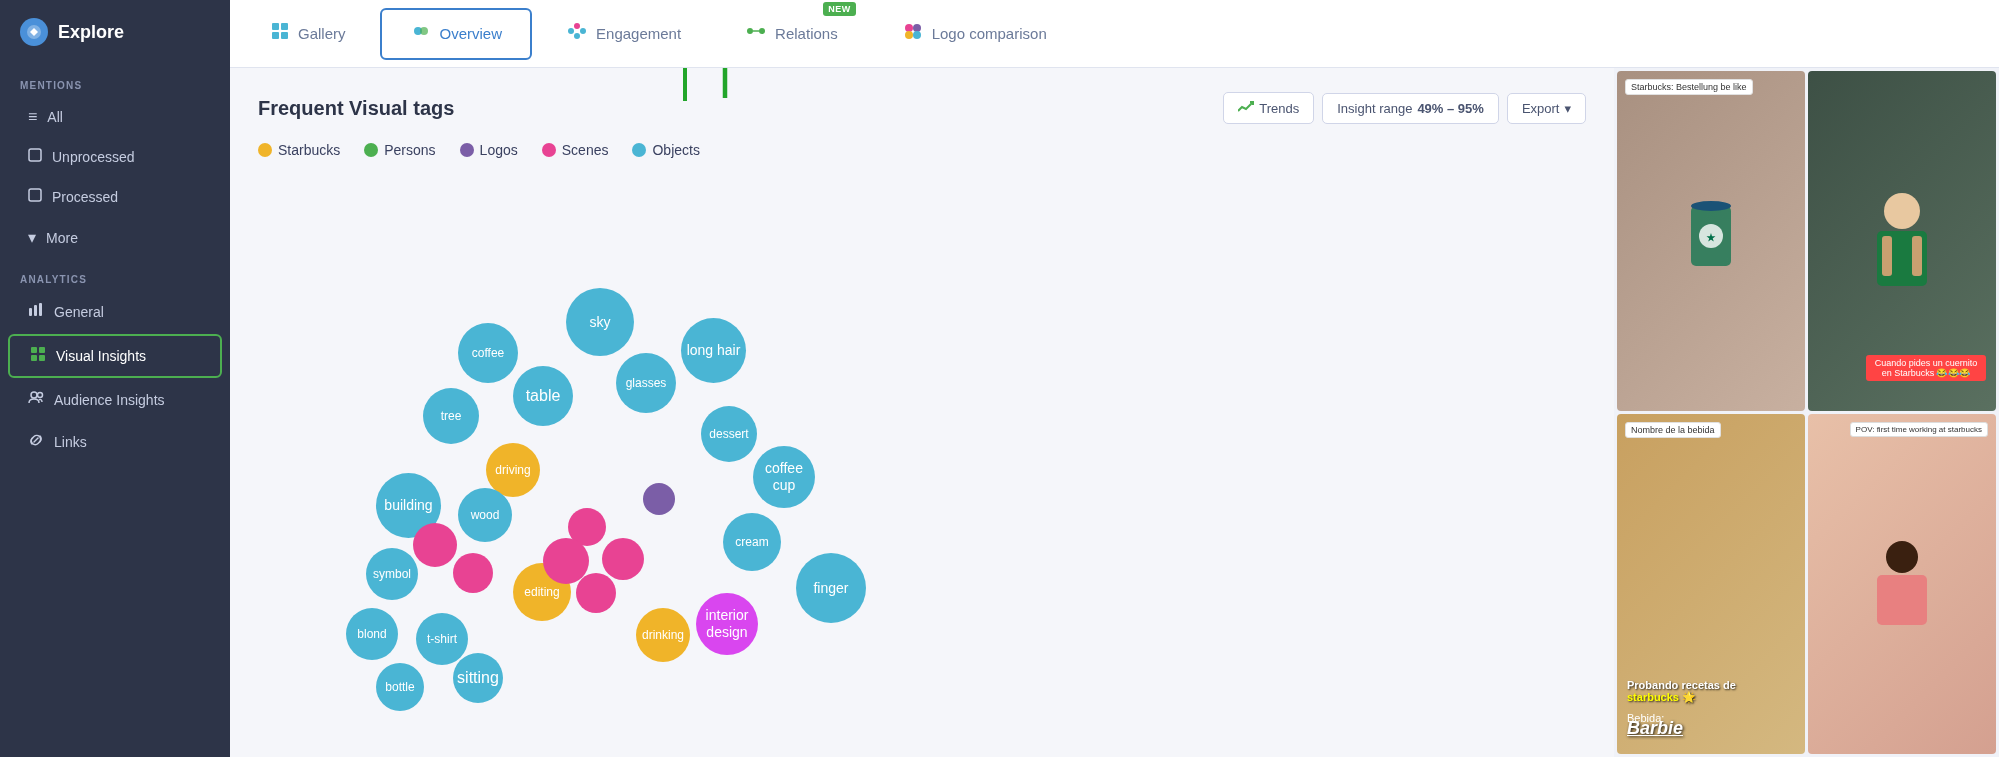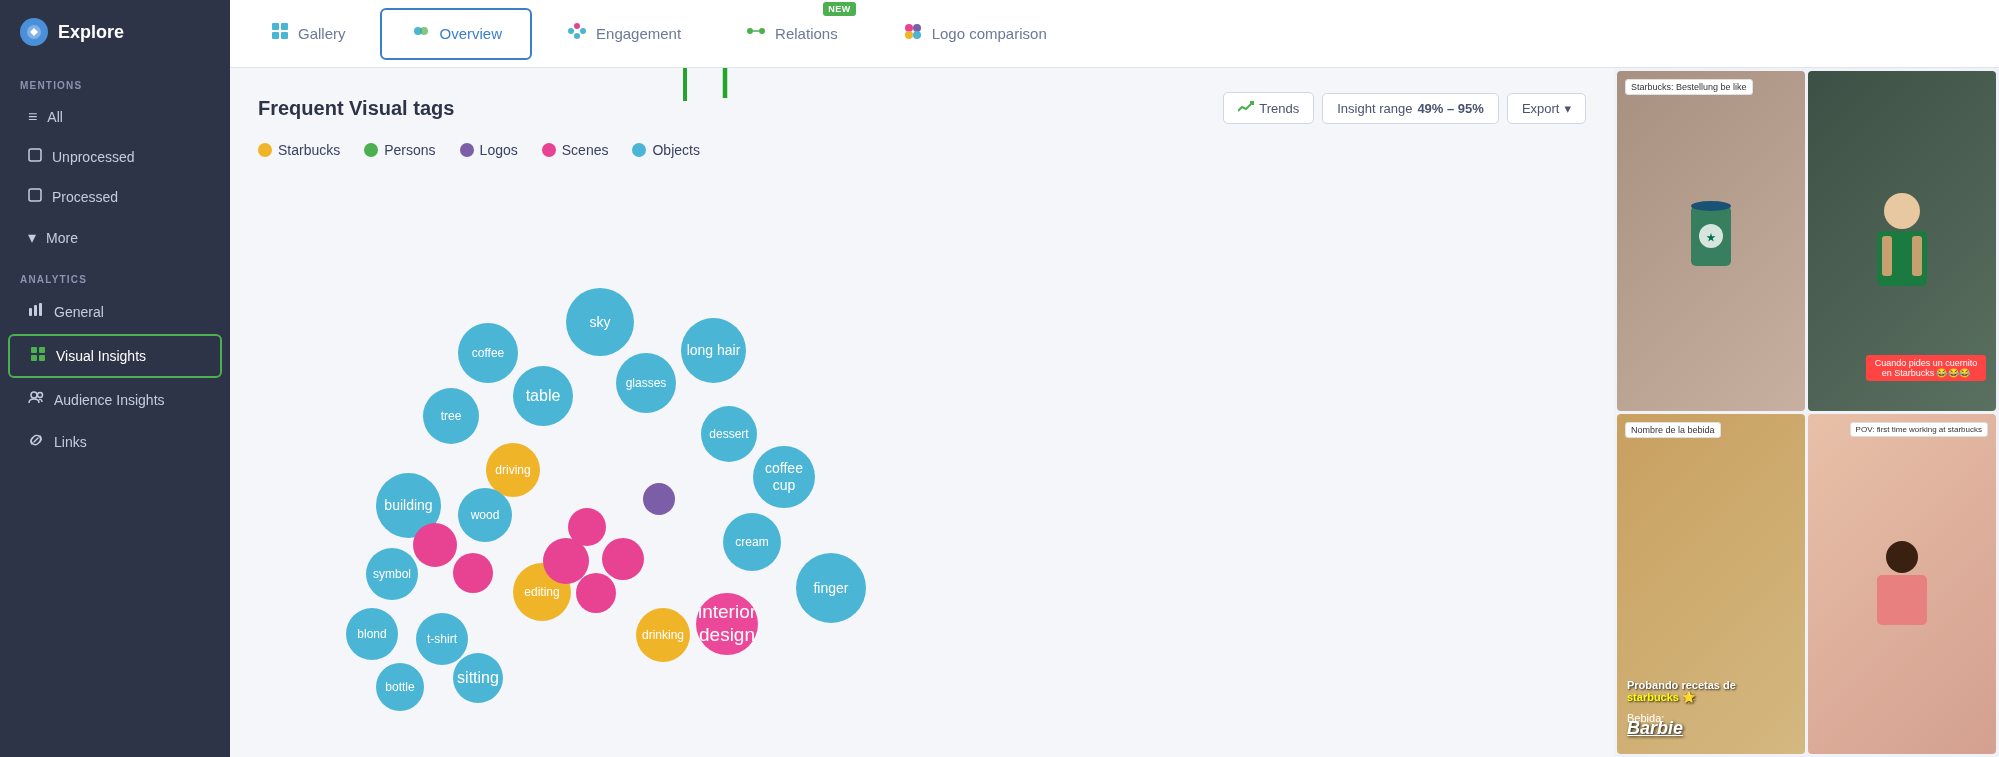--- a/index.html
+++ b/index.html
@@ -515,21 +515,21 @@
           </div>
           <div class="bubble" style="width: 48px; height: 48px; background: rgb(74, 181, 212); left: 118px; top: 485px; font-size: 12px;">
             <span>bottle</span>
           </div>
           <div class="bubble" style="width: 50px; height: 50px; background: rgb(74, 181, 212); left: 195px; top: 475px; font-size: 16px;">
             <span>sitting</span>
           </div>
           <div class="bubble" style="width: 54px; height: 54px; background: rgb(240, 180, 41); left: 378px; top: 430px; font-size: 12px;">
             <span>drinking</span>
           </div>
-          <div class="bubble" style="width: 62px; height: 62px; background: #ec4899; left: 438px; top: 415px; font-size: 19px;">
+          <div class="bubble" style="width: 62px; height: 62px; background: #d946ef; left: 438px; top: 415px; font-size: 14px;">
             <span>interior<br>design</span>
           </div>
           <div class="bubble" style="width: 44px; height: 44px; background: rgb(232, 67, 147); left: 155px; top: 345px; font-size: 11px;"></div>
           <div class="bubble" style="width: 40px; height: 40px; background: rgb(232, 67, 147); left: 195px; top: 375px; font-size: 11px;"></div>
           <div class="bubble" style="width: 38px; height: 38px; background: rgb(232, 67, 147); left: 310px; top: 330px; font-size: 11px;"></div>
           <div class="bubble" style="width: 42px; height: 42px; background: rgb(232, 67, 147); left: 344px; top: 360px; font-size: 11px;"></div>
           <div class="bubble" style="width: 40px; height: 40px; background: rgb(232, 67, 147); left: 318px; top: 395px; font-size: 11px;"></div>
           <div class="bubble" style="width: 46px; height: 46px; background: rgb(232, 67, 147); left: 285px; top: 360px; font-size: 12px;"></div>
           <div class="bubble" style="width: 32px; height: 32px; background: rgb(123, 94, 167); left: 385px; top: 305px; font-size: 11px;"></div>
         </div>

